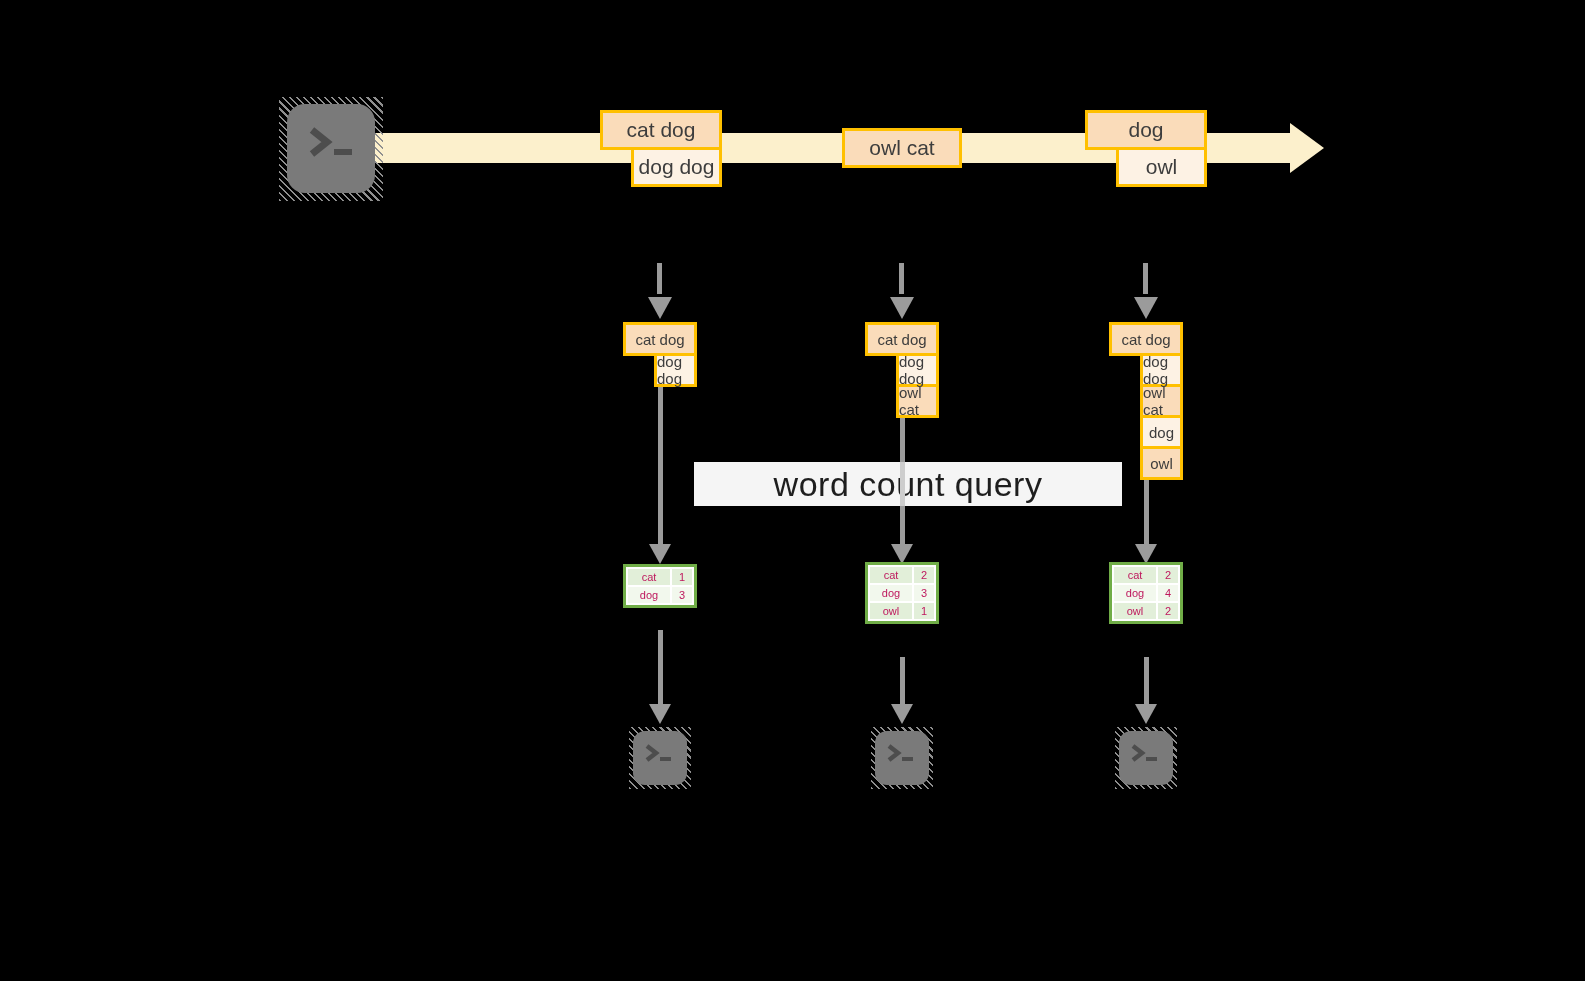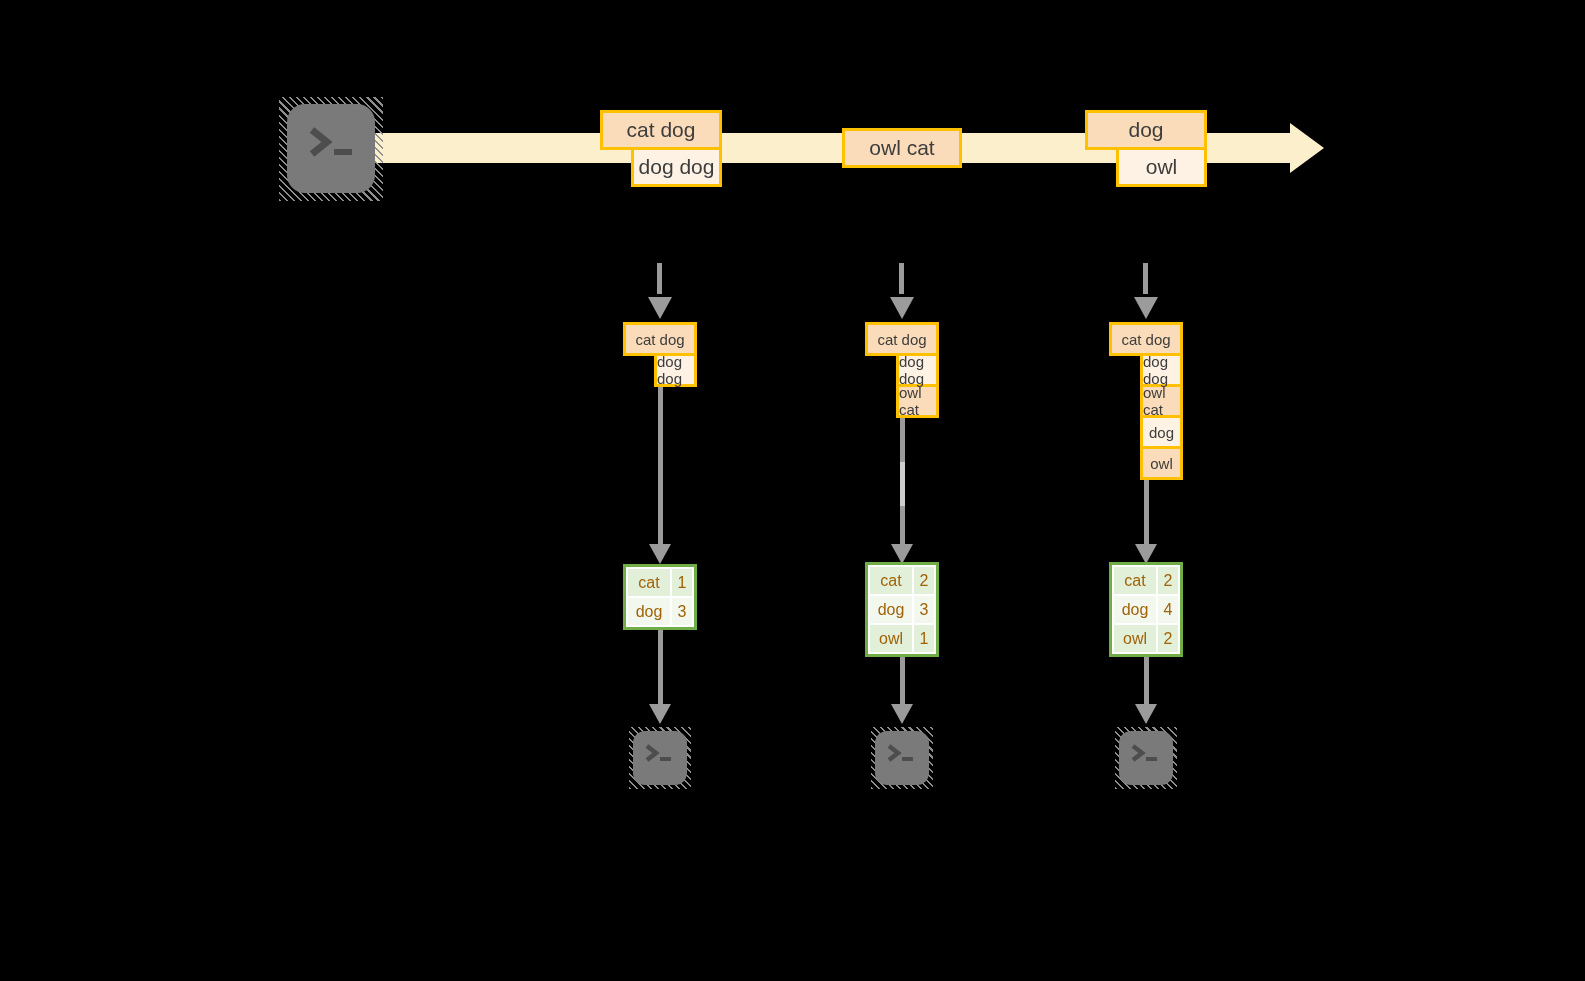--- a/index.html
+++ b/index.html
@@ -38,21 +38,21 @@
     border-left:12px solid transparent;border-right:12px solid transparent;border-top:22px solid #9B9B9B;}
   .vhead.sm{border-left-width:11px;border-right-width:11px;border-top-width:20px;}
   
   .banner{position:absolute;left:694px;top:462px;width:428px;height:44px;background:rgba(255,255,255,0.96);
     z-index:4;display:flex;align-items:center;justify-content:center;}
   .banner span{font-size:34px;color:#1E1E1E;letter-spacing:0.5px;}
   .faintline{position:absolute;width:5px;background:#CDCDCD;z-index:5;}
   
   .gtable{position:absolute;z-index:3;background:#FFFFFF;border:3px solid #70AD47;padding:2px;
     display:grid;grid-template-columns:42px 20px;gap:2px;}
-  .gcell{height:27px;display:flex;align-items:center;justify-content:center;font-size:16px;color:#a16207;}
+  .gcell{height:16px;display:flex;align-items:center;justify-content:center;font-size:11px;color:#be185d;}
   .ga{background:#E2EFD9;}
   .gb{background:#F2F8ED;}
   .above{z-index:6;}
 </style>
 </head>
 <body>
 
 <div class="canvas">
 
   <div class="band"></div>
@@ -103,20 +103,23 @@
     <div class="orow fa">owl</div>
   </div>
 
   <div class="vline" style="left:658px;top:387px;height:157px;"></div>
   <div class="vhead sm" style="left:649px;top:544px;"></div>
   <div class="vline" style="left:900px;top:418px;height:126px;"></div>
   <div class="vhead sm" style="left:891px;top:544px;"></div>
   <div class="vline" style="left:1144px;top:480px;height:64px;"></div>
   <div class="vhead sm" style="left:1135px;top:544px;"></div>
 
+  <div class="banner">
+    <span>word count query</span>
+  </div>
   <div class="faintline" style="left:900px;top:462px;height:44px;"></div>
 
   <div class="gtable" style="left:623px;top:564px;">
     <div class="gcell ga">cat</div>
     <div class="gcell ga">1</div>
     <div class="gcell gb">dog</div>
     <div class="gcell gb">3</div>
   </div>
   <div class="gtable" style="left:865px;top:562px;">
     <div class="gcell ga">cat</div>

